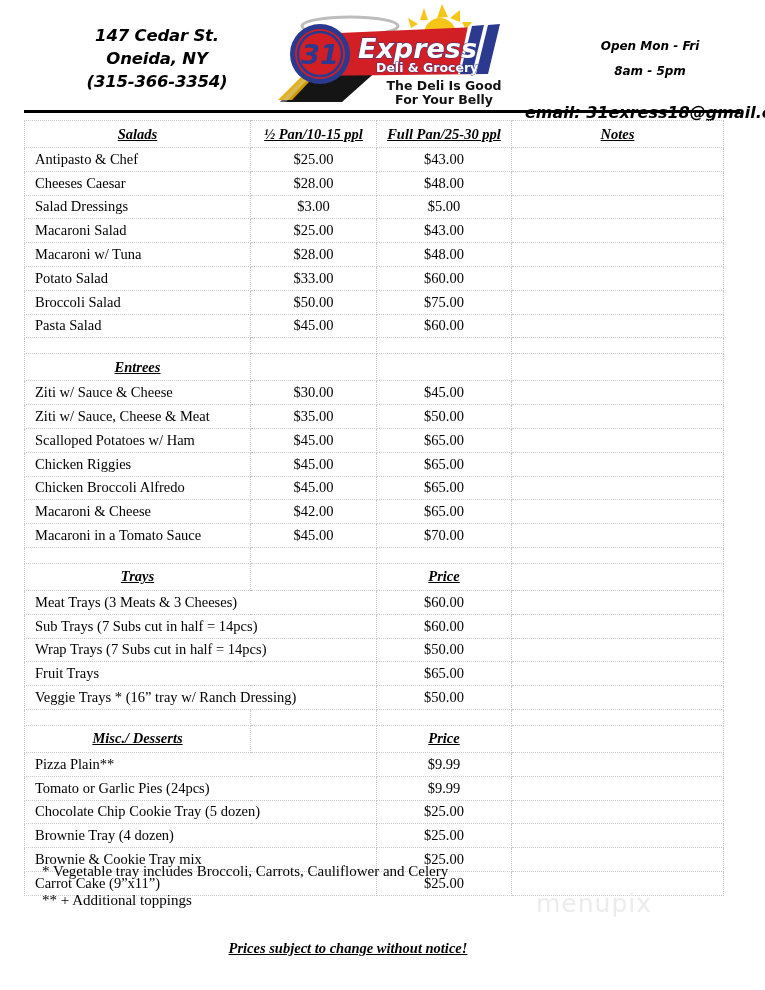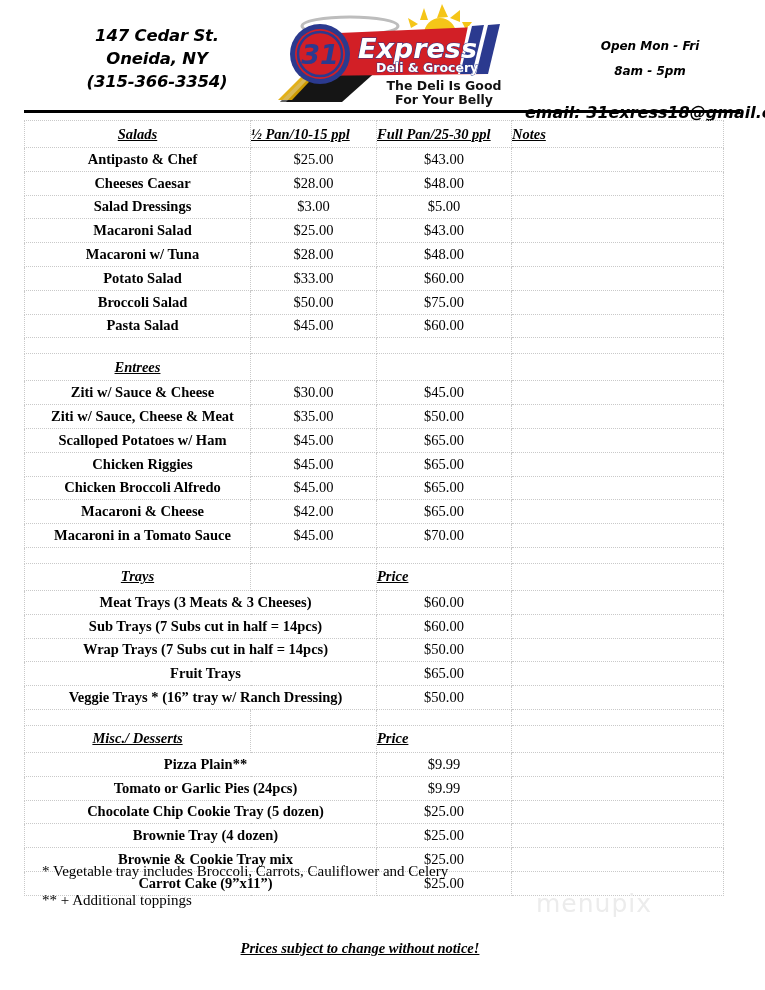--- a/index.html
+++ b/index.html
@@ -85,38 +85,38 @@
     table-layout: fixed;
   }
   .menu-table td {
     border: 1px dotted #c9c9c9;
     padding: 0;
     height: 22.5px;
     font-size: 14.5px;
     vertical-align: middle;
     font-family: "Liberation Serif", serif;
   }
-  .c-name  { width: 225px; padding-left: 10px !important; text-align: center; font-weight: bold; }
+  .c-name  { width: 225px; padding-left: 10px !important; text-align: left; }
   .c-half  { width: 125px; text-align: center; }
   .c-full  { width: 134px; text-align: center; }
   .c-notes { width: 211px; }
 
   .sec-head td {
     height: 26px;
   }
   .sec-title {
     text-align: center;
     font-weight: bold;
     font-style: italic;
     font-size: 14.5px;
     text-decoration: underline;
     padding: 0 !important;
   }
   .col-head {
-    text-align: left;
+    text-align: center;
     font-weight: bold;
     font-style: italic;
     font-size: 14px;
     text-decoration: underline;
     white-space: nowrap;
   }
   .spacer td { height: 15px; border-top: 1px dotted #c9c9c9; }
   .tall td { height: 22.8px; }
   .price-span { text-align: center; }
 
@@ -133,21 +133,20 @@
   .disclaimer {
     position: absolute;
     left: 0;
     top: 940px;
     width: 696px;
     text-align: center;
     font-weight: bold;
     font-style: italic;
     font-size: 14.5px;
     text-decoration: underline;
-    margin-left: 12px;
   }
 
   .watermark {
     position: absolute;
     left: 536px;
     top: 889px;
     font-family: "DejaVu Sans", sans-serif;
     font-size: 25px;
     letter-spacing: 1px;
     color: #ececec;

